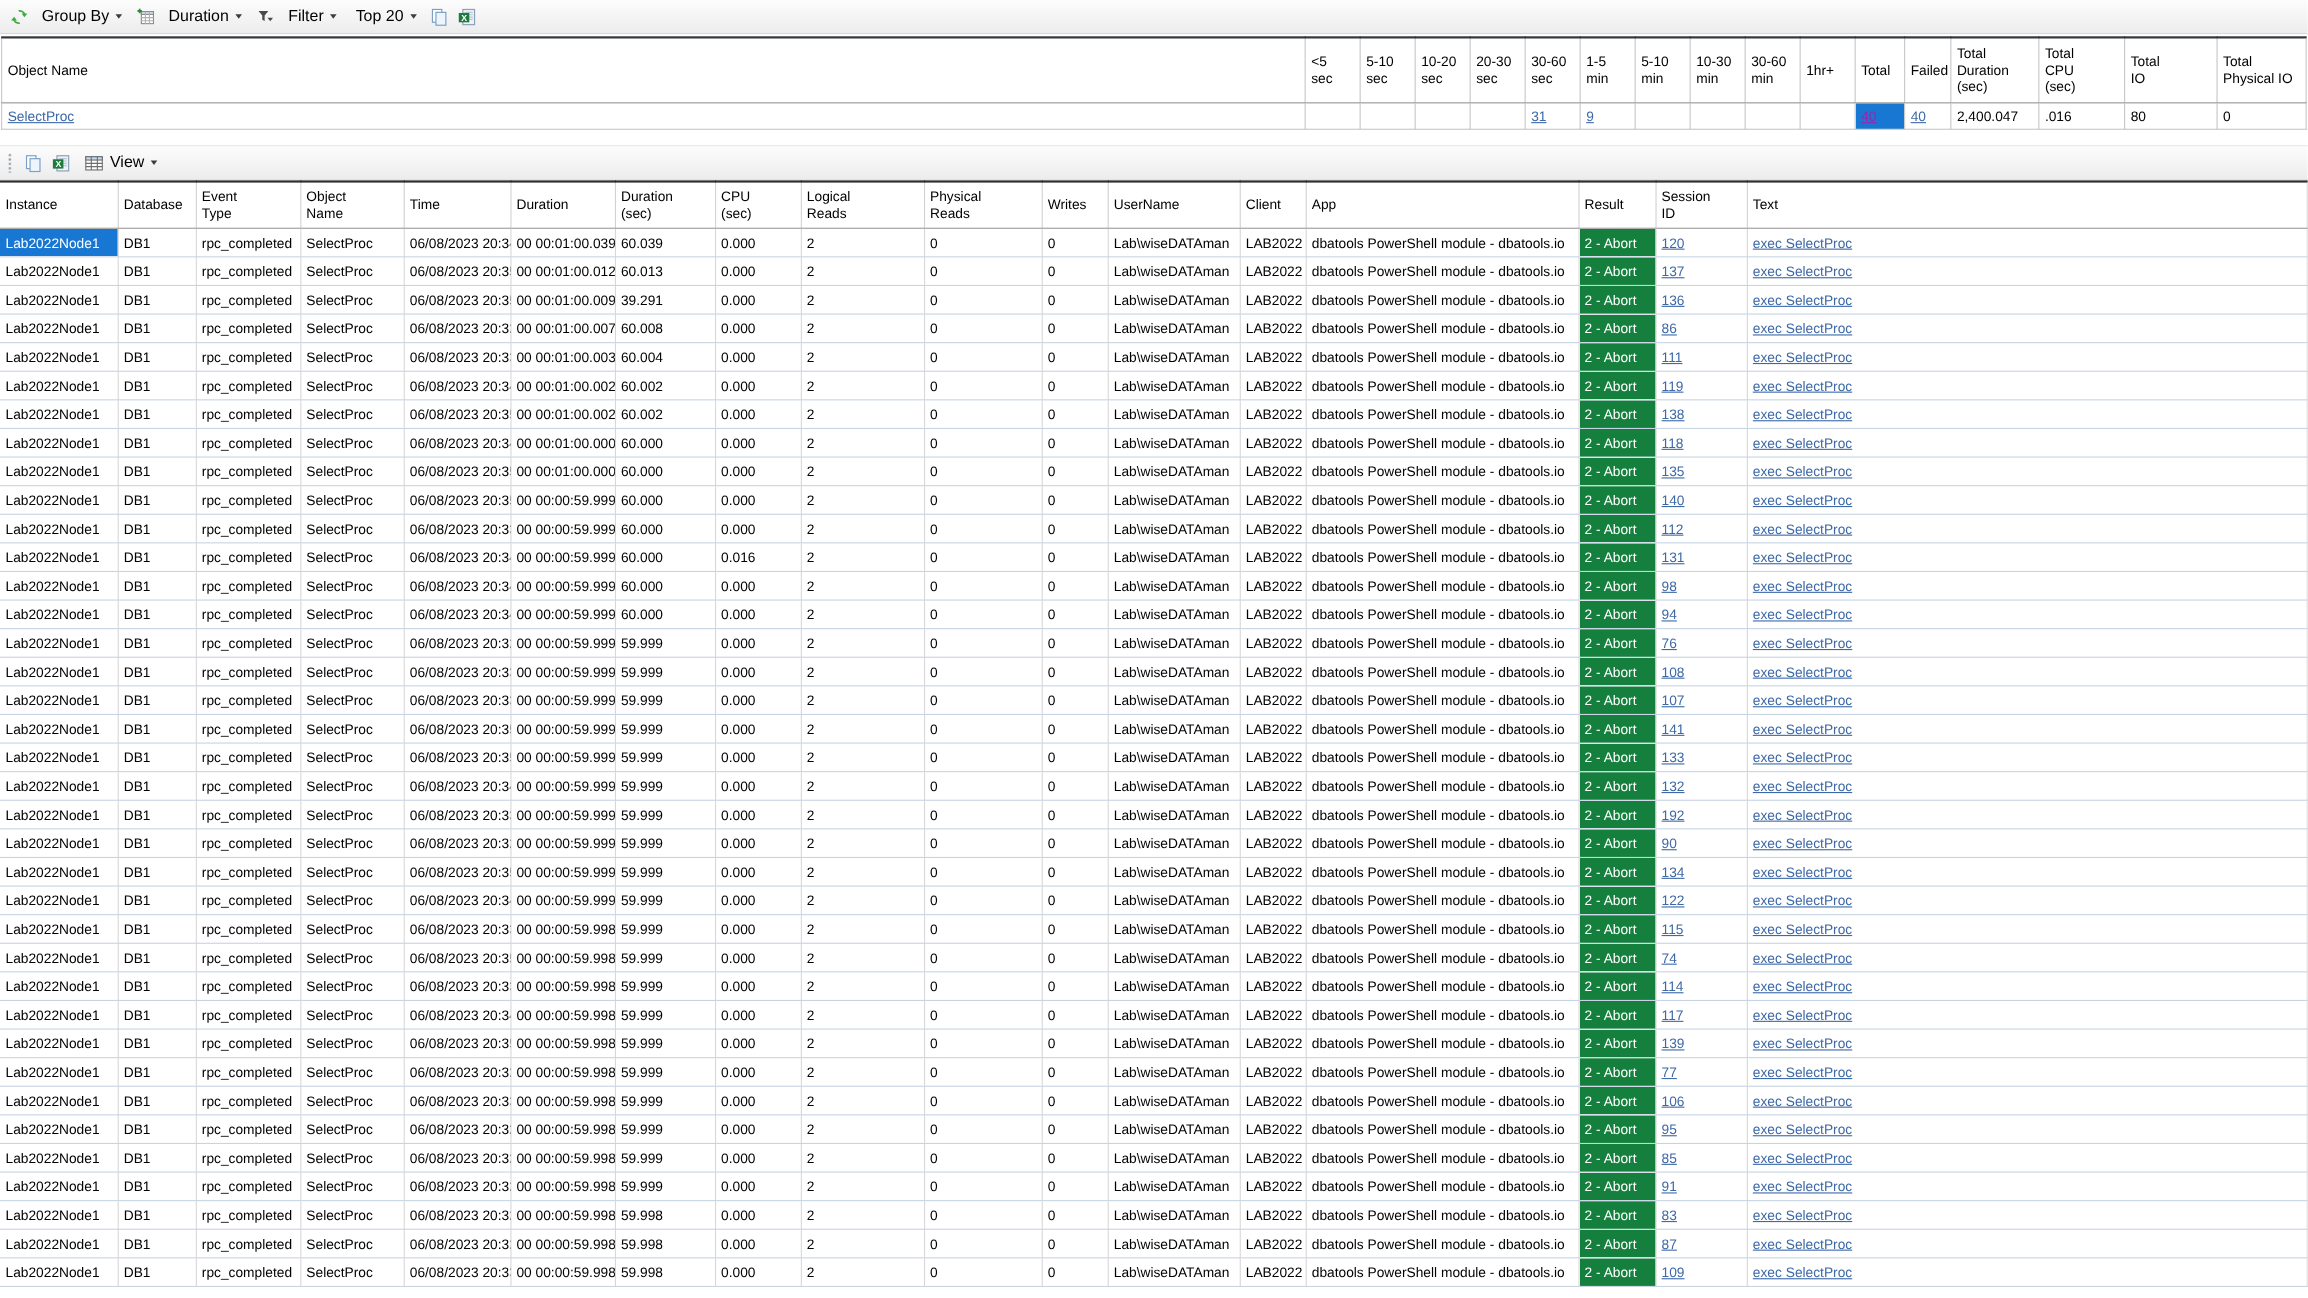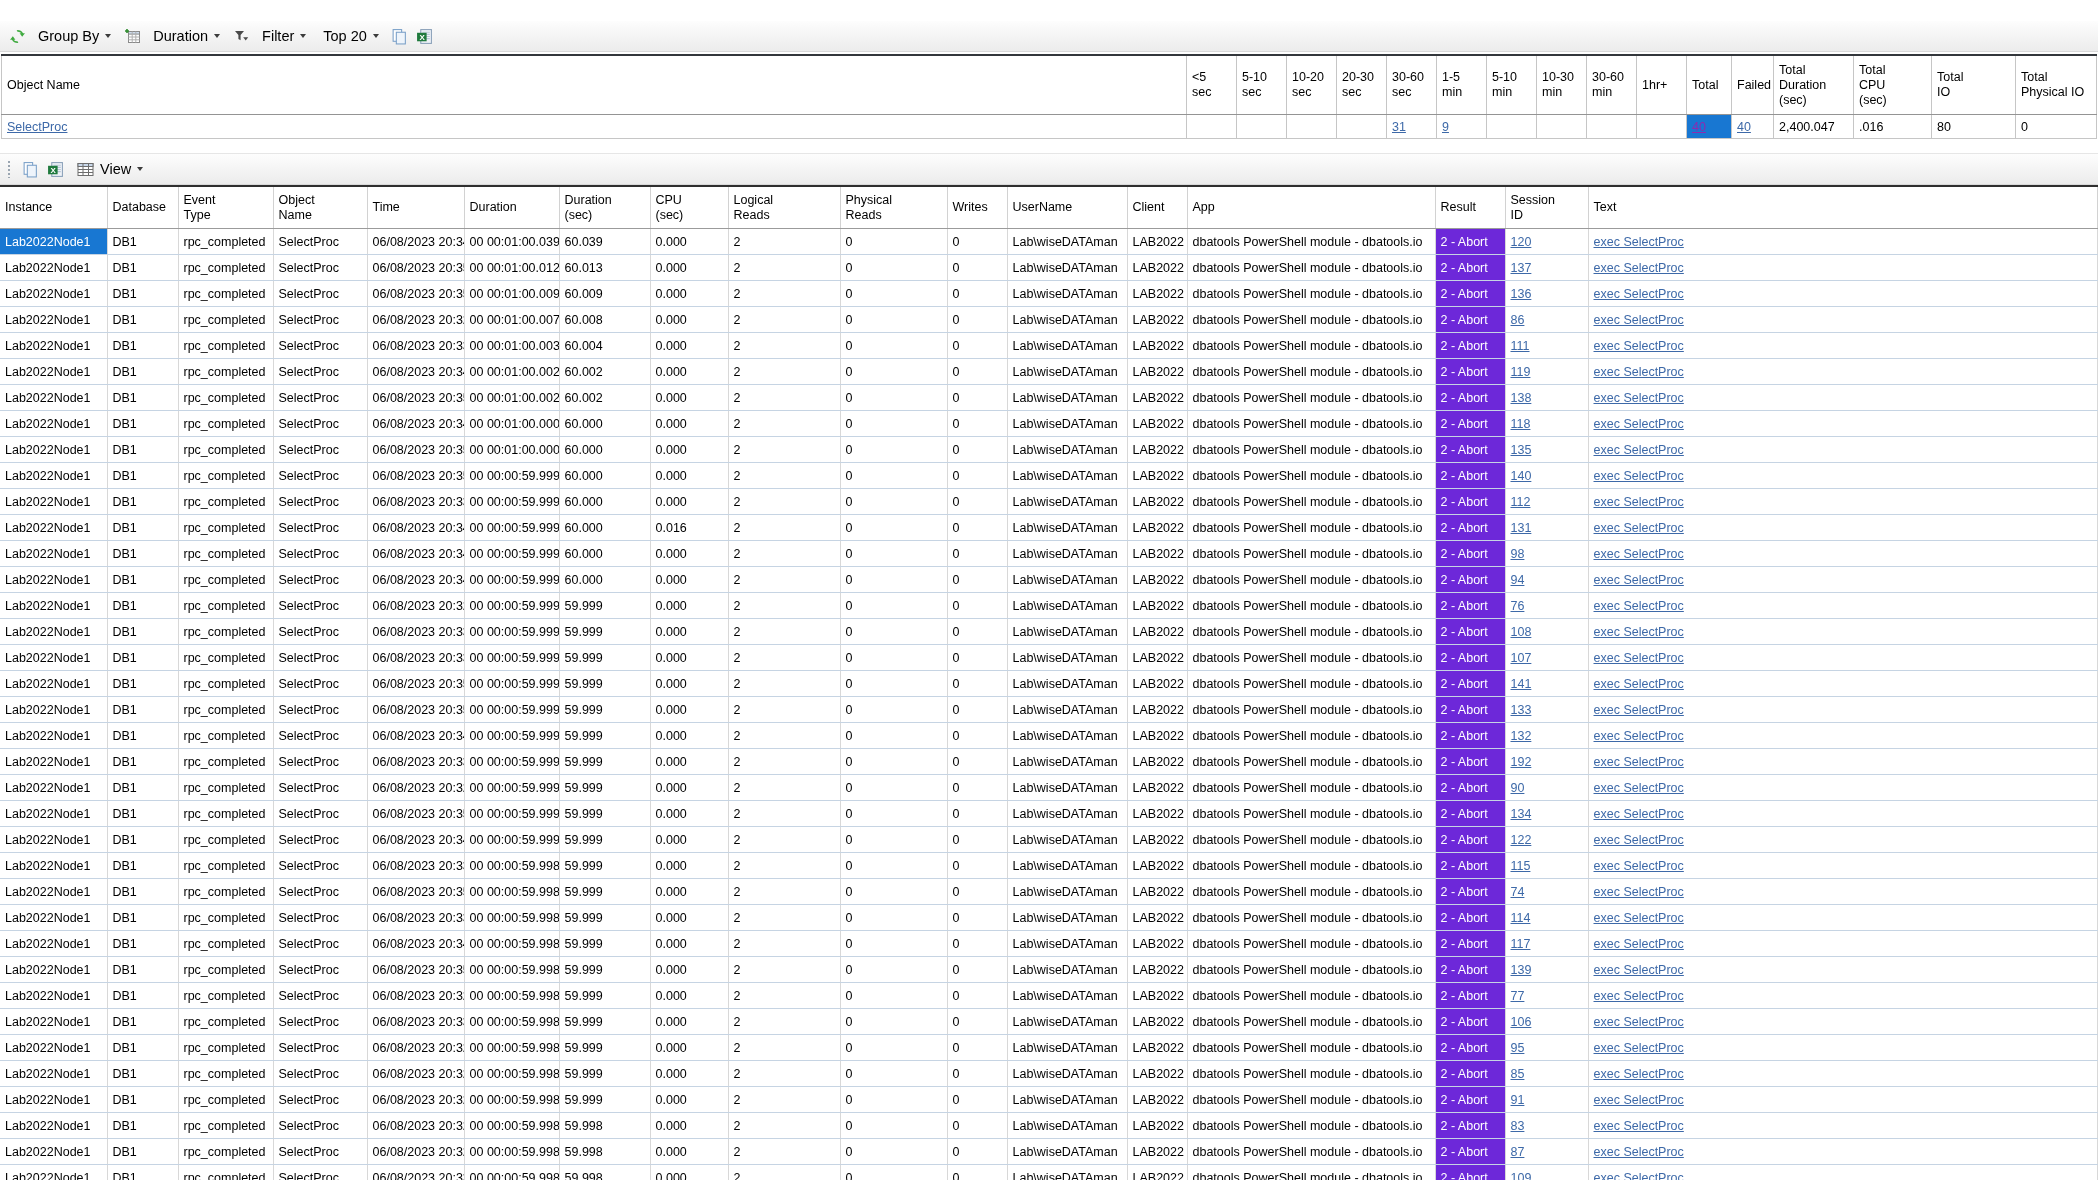--- a/index.html
+++ b/index.html
@@ -1,19 +1,19 @@
 <!DOCTYPE html>
 <html><head>
 <meta charset="utf-8">
 <style>
   html,body{margin:0;padding:0;background:#fff;overflow:hidden;}
   body{width:2098px;height:1180px;font-family:"Liberation Sans",sans-serif;color:#000;}
   
   .toolbar{height:30px;display:flex;align-items:center;background:linear-gradient(#fdfdfd,#ececec);
-    border-bottom:1px solid #d9d9d9;padding:0 6px;gap:3px;font-size:14.5px;margin-top:21px;}
+    border-bottom:1px solid #d9d9d9;padding:0 6px;gap:3px;font-size:14.5px;}
   .tbtn{display:flex;align-items:center;gap:6px;padding:3px 7px;border-radius:2px;cursor:pointer;white-space:nowrap;}
   .tbtn.bold span.lbl{font-weight:normal;}
   .caret{width:0;height:0;border-left:3.5px solid transparent;border-right:3.5px solid transparent;border-top:4.5px solid #3c3c3c;}
   .tico{display:flex;align-items:center;justify-content:center;width:22px;height:22px;cursor:pointer;}
   .grip{width:4px;height:18px;margin:0 5px 0 1px;
     background-image:radial-gradient(circle,#9aa5b1 1px,transparent 1.3px);background-size:4px 4px;}
   
   table{border-collapse:collapse;table-layout:fixed;}
   th{font-weight:400;text-align:left;vertical-align:middle;white-space:pre-line;line-height:1.2;background:#fff;}
   td{white-space:nowrap;overflow:hidden;}
@@ -24,21 +24,21 @@
   #summaryTable th{height:54px;padding:2px 5px;border:1px solid #c6c6c6;border-bottom:1px solid #949494;}
   #summaryTable td{height:21px;padding:1px 5px;border:1px solid #c6c6c6;}
   
   #viewToolbar{margin-top:14px;border-top:1px solid #e6e6e6;}
   
   #detailTable{width:2098px;font-size:12.5px;border-top:2px solid #2f2f2f;}
   #detailTable th{height:37px;padding:2px 5px;border-bottom:1px solid #9b9b9b;border-right:1px solid #d2d2d2;}
   #detailTable td{height:23px;padding:1px 5px;border-bottom:1px solid #c6d4e3;border-right:1px solid #d8d8d8;}
   td.sel{background:#1877d2;color:#fff;}
   td.sel a.lnk{color:#8d2bb0;}
-  td.result{background:#6d28d9;color:#fff;}
+  td.result{background:#15803d;color:#fff;}
 </style>
 </head>
 <body>
 
 <div class="toolbar">
   <span class="tico">
     <svg width="17" height="17" viewBox="0 0 16 16">
       <path d="M8 2a6 6 0 0 1 5.2 3H15l-2.6 3.2L10 5h1.7A4.4 4.4 0 0 0 8 3.6L7.2 2.1z" fill="#3faa3f"></path>
       <path d="M8 14a6 6 0 0 1-5.2-3H1l2.6-3.2L6 11H4.3A4.4 4.4 0 0 0 8 12.4l.8 1.5z" fill="#3faa3f"></path>
     </svg>
@@ -284,21 +284,21 @@
         <td><a class="lnk" href="#">137</a></td>
         <td><a class="lnk" href="#">exec SelectProc</a></td>
       </tr>
       <tr>
         <td>Lab2022Node1</td>
         <td>DB1</td>
         <td>rpc_completed</td>
         <td>SelectProc</td>
         <td>06/08/2023 20:35</td>
         <td>00 00:01:00.009</td>
-        <td>60.009</td>
+        <td>39.291</td>
         <td>0.000</td>
         <td>2</td>
         <td>0</td>
         <td>0</td>
         <td>Lab\wiseDATAman</td>
         <td>LAB2022</td>
         <td>dbatools PowerShell module - dbatools.io</td>
         <td class="result">2 - Abort</td>
         <td><a class="lnk" href="#">136</a></td>
         <td><a class="lnk" href="#">exec SelectProc</a></td>

